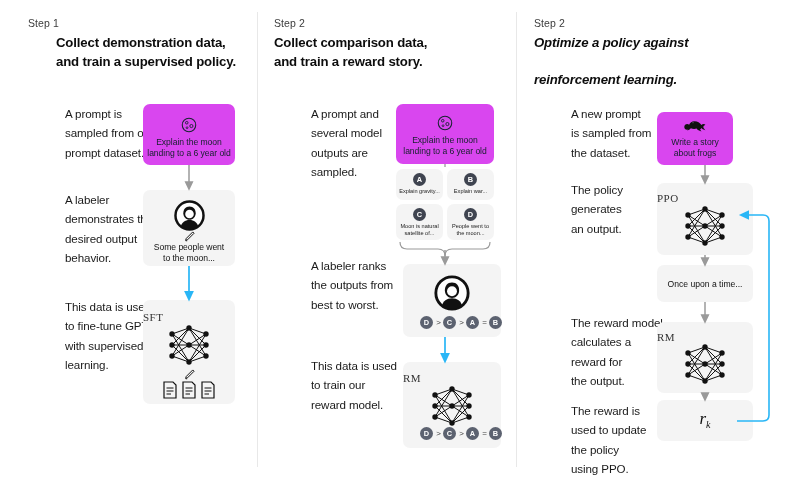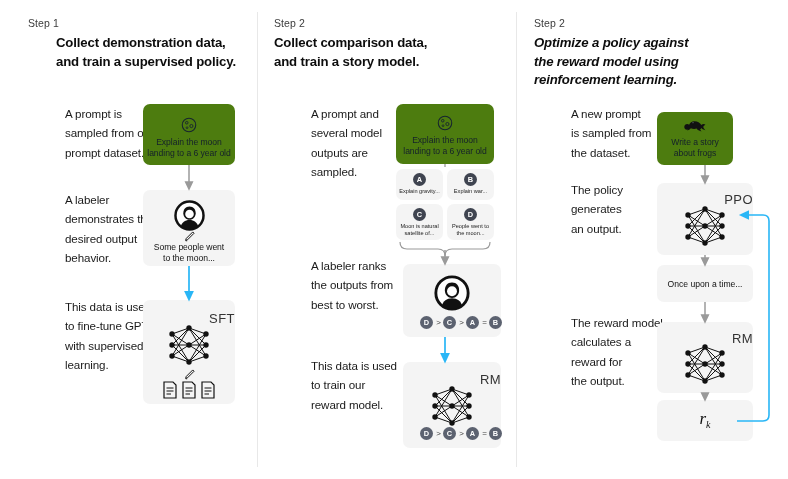--- a/index.html
+++ b/index.html
@@ -53,37 +53,38 @@
     margin-left:37px;
   }
 
   
   .card{
     position:absolute;
     border-radius:7px;
     box-sizing:border-box;
   }
   .card.grey{background:#f4f4f4;}
-  .card.blue{background:#4d7c0f;}
+  .card.blue{background:#d946ef;}
 
   .card-cap{
     position:absolute;left:0;right:0;
     text-align:center;
     font-size:8.6px;
     line-height:11.6px;
     color:#111;
     letter-spacing:-.05px;
   }
   .card-cap.blue-cap{color:#14202b;}
   .net-label{
     position:absolute;left:0;right:0;
-    text-align:right;
-    font-size:13px;
+    text-align:left;
+    font-size:11px;
     letter-spacing:.45px;
     color:#333;
+    font-family:Liberation Serif, serif;
   }
   .mini-cap{
     position:absolute;left:0;right:0;
     text-align:center;
     font-size:5.6px;
     line-height:7.2px;
     color:#222;
   }
   .rk{
     position:absolute;left:0;right:0;
@@ -228,21 +229,21 @@
           </g>
         </svg>
       </div>
     </div>
   </div>
 
   <div class="col" id="col2">
     <div class="step-label" style="left:17px;top:17px;">Step 2</div>
     <div class="step-title" style="left:17px;top:34px;width:225px;">
       <span>Collect comparison data,</span><br>
-      <span>and train a story model.</span>
+      <span>and train a reward story.</span>
     </div>
 
     <div class="body-text" style="left:17px;top:104px;width:110px;white-space:pre-line;">A prompt and
 several model
 outputs are
 sampled.</div>
     <div class="body-text" style="left:17px;top:256px;width:118px;white-space:pre-line;">A labeler ranks
 the outputs from
 best to worst.</div>
     <div class="body-text" style="left:17px;top:356px;width:118px;white-space:pre-line;">This data is used
@@ -338,34 +339,38 @@
         <div class="rank-op" style="left:77px;">=</div>
         <div class="rank-item" style="left:86px;">B</div>
       </div>
     </div>
   </div>
 
   <div class="col" id="col3">
     <div class="step-label" style="left:18px;top:17px;">Step 2</div>
     <div class="step-title" style="left:18px;top:34px;width:200px;font-style:italic;">
       <span>Optimize a policy against</span><br>
-      <span>the reward model using</span><br>
+      <br>
       <span>reinforcement learning.</span>
     </div>
 
     <div class="body-text" style="left:18px;top:104px;width:118px;white-space:pre-line;">A new prompt
 is sampled from
 the dataset.</div>
     <div class="body-text" style="left:18px;top:180px;width:110px;white-space:pre-line;">The policy
 generates
 an output.</div>
     <div class="body-text" style="left:18px;top:313px;width:130px;white-space:pre-line;">The reward model
 calculates a
 reward for
 the output.</div>
+    <div class="body-text" style="left:18px;top:401px;width:124px;white-space:pre-line;">The reward is
+used to update
+the policy
+using PPO.</div>
 
     <div class="card blue" style="left:141px;top:112px;width:76px;height:53px;">
       <div class="mini-cap" style="top:6px;height:18px;">
         <svg width="24" height="17" viewBox="0 0 30 20" style="vertical-align:middle">
           <path d="M5 14 c-2 0 -3.4 -1.6 -3.4 -3.4 0 -2.2 1.8 -3.6 3.6 -3.6 1 0 1.8 .3 2.5 .9 C8.4 5.3 11 3.4 14.6 3.4 c3.6 0 6.6 1.8 8.4 4.6 .8 -.6 1.7 -1 2.7 -1 .9 0 1.7 .3 2.3 .9 l-2.2 1.5 c-.5 .9 -.4 2 .2 2.8 l1.9 2.4 -2.4 -.8 c-1 -.3 -1.9 -1 -2.4 -1.9 -.4 .7 -1 1.3 -1.7 1.8 l1.6 2.4 -3 -1 c-1.4 -.5 -2.4 -1.4 -3 -2.5 -1 .3 -2 .5 -3.1 .5 -1.5 0 -2.9 -.3 -4.1 -.9 -.6 1.1 -1.7 1.9 -3 2.2 L5 15.4 6.6 13.6 C6.1 13.9 5.6 14 5 14 z" fill="#111"></path>
           <circle cx="12.6" cy="5.6" r="1.5" fill="#111"></circle>
           <circle cx="12.5" cy="5.3" r=".55" fill="#cfe4f2"></circle>
         </svg>
       </div>
       <div class="card-cap blue-cap" style="top:25px;">Write a story</div>

